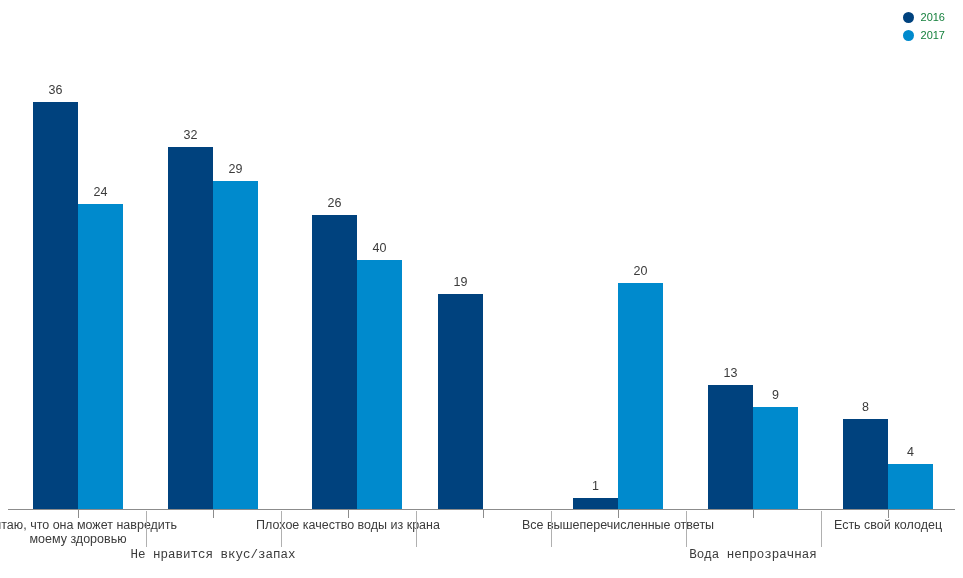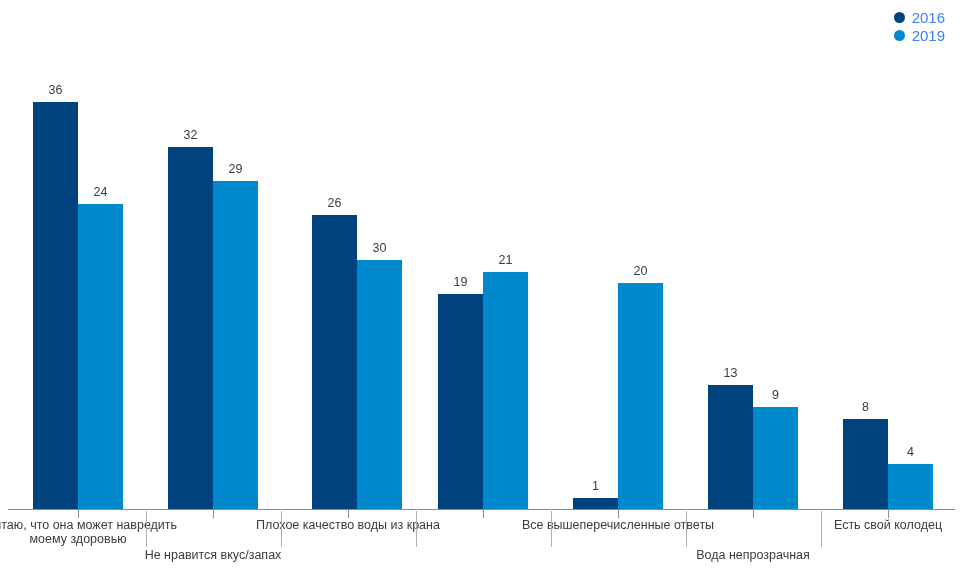--- a/index.html
+++ b/index.html
@@ -36,22 +36,22 @@
     align-items: center;
     gap: 7px;
     height: 15px;
   }
   .legend-swatch {
     width: 11px; height: 11px;
     border-radius: 50%;
     flex: 0 0 auto;
   }
   .legend-label {
-    font-size: 15px;
-    color: #3b82f6;
+    font-size: 11px;
+    color: #15803d;
     line-height: 1;
   }
 
   
   .plot {
     position: absolute;
     left: 0;
     top: 0;
     width: 963px;
     height: 509px;
@@ -122,35 +122,35 @@
   }
   .cat-label {
     position: absolute;
     font-size: 12.5px;
     line-height: 14px;
     color: #3b3b3b;
     text-align: center;
     white-space: pre-line;
   }
   .cat-row-top { top: 9px; }
-  .cat-row-bottom { top: 39px; }
+  .cat-row-bottom { top: 39px; font-family: Liberation Mono, monospace; }
 </style>
 </head>
 <body>
 
 <div id="chart-root">
 
   <div class="legend">
     <div class="legend-item">
       <span class="legend-swatch" style="background:#00427e"></span>
       <span class="legend-label">2016</span>
     </div>
     <div class="legend-item">
       <span class="legend-swatch" style="background:#008acd"></span>
-      <span class="legend-label">2019</span>
+      <span class="legend-label">2017</span>
     </div>
   </div>
 
   <div class="plot">
     <div class="axis-line"></div>
   </div>
 
   <div id="groups-layer">
       <div class="group" style="left: 33px; width: 78px;">
         <div class="bars">
@@ -176,34 +176,30 @@
           </div>
         </div>
       </div>
       <div class="group" style="left: 312px; width: 90px;">
         <div class="bars">
           <div class="bar-wrap">
             <div class="bar-value">26</div>
             <div class="bar" style="height: 294px; background: rgb(0, 66, 126);"></div>
           </div>
           <div class="bar-wrap">
-            <div class="bar-value">30</div>
+            <div class="bar-value">40</div>
             <div class="bar" style="height: 249px; background: rgb(0, 138, 205);"></div>
           </div>
         </div>
       </div>
       <div class="group" style="left: 438px; width: 90px;">
         <div class="bars">
           <div class="bar-wrap">
             <div class="bar-value">19</div>
             <div class="bar" style="height: 215px; background: rgb(0, 66, 126);"></div>
-          </div>
-          <div class="bar-wrap">
-            <div class="bar-value">21</div>
-            <div class="bar" style="height: 237px; background: rgb(0, 138, 205);"></div>
           </div>
         </div>
       </div>
       <div class="group" style="left: 573px; width: 90px;">
         <div class="bars">
           <div class="bar-wrap">
             <div class="bar-value">1</div>
             <div class="bar" style="height: 11px; background: rgb(0, 66, 126);"></div>
           </div>
           <div class="bar-wrap">

